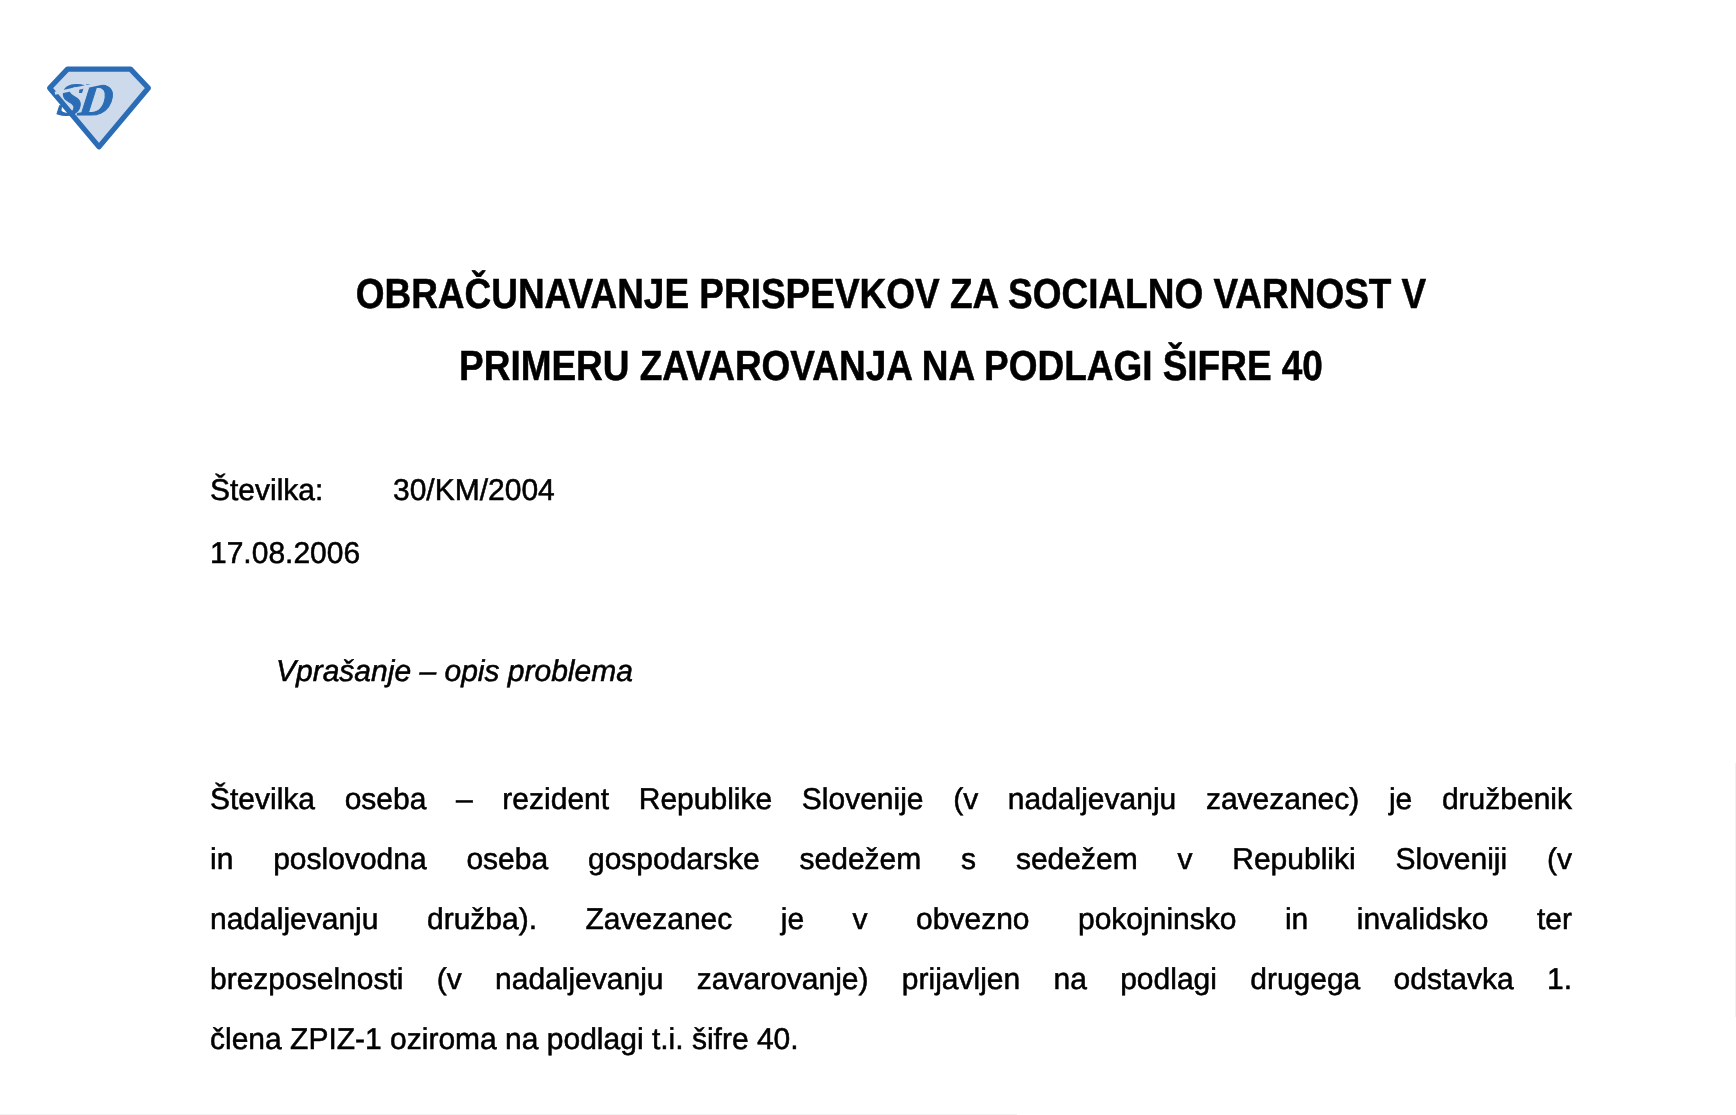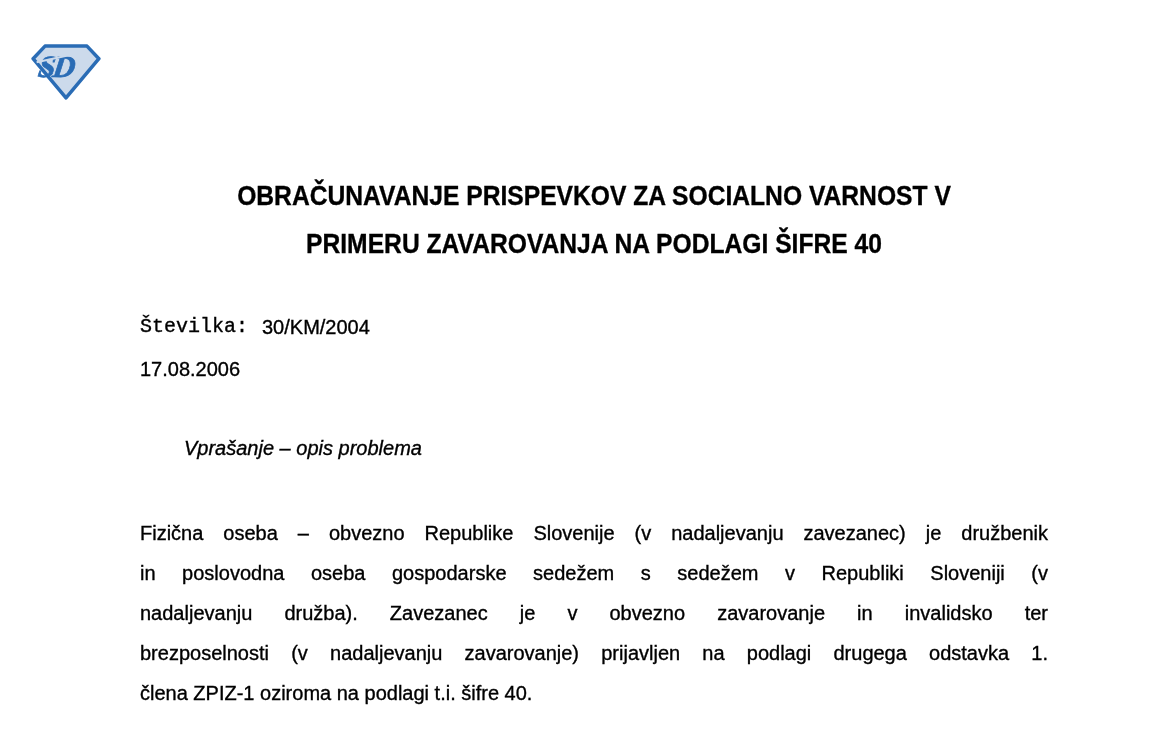--- a/index.html
+++ b/index.html
@@ -40,21 +40,21 @@
   }
 
   
   .meta {
     position: absolute;
     left: 140px;
     top: 306px;
     font-size: 20px;
   }
   .meta-row { display: flex; height: 42px; line-height: 42px; }
-  .meta-label { width: 122px; font-family: Liberation Mono, monospace; }
+  .meta-label { width: 122px; }
 
   
   .section-heading {
     position: absolute;
     left: 140px;
     top: 437px;
     font-size: 20px;
     font-style: italic;
     margin-left: 44px;
   }
@@ -95,20 +95,20 @@
       <div class="meta-value">30/KM/2004</div>
     </div>
     <div class="meta-row">
       <div class="meta-value">17.08.2006</div>
     </div>
   </div>
 
   <div class="section-heading">Vprašanje – opis problema</div>
 
   <div class="body-text">
-    <div class="body-line">Fizična oseba – obvezno Republike Slovenije (v nadaljevanju zavezanec) je družbenik</div>
+    <div class="body-line">Številka oseba – rezident Republike Slovenije (v nadaljevanju zavezanec) je družbenik</div>
     <div class="body-line">in poslovodna oseba gospodarske sedežem s sedežem v Republiki Sloveniji (v</div>
-    <div class="body-line">nadaljevanju družba). Zavezanec je v obvezno zavarovanje in invalidsko ter</div>
+    <div class="body-line">nadaljevanju družba). Zavezanec je v obvezno pokojninsko in invalidsko ter</div>
     <div class="body-line">brezposelnosti (v nadaljevanju zavarovanje) prijavljen na podlagi drugega odstavka 1.</div>
     <div class="body-line last">člena ZPIZ-1 oziroma na podlagi t.i. šifre 40.</div>
   </div>
 
 </div>
 
 </body></html>

